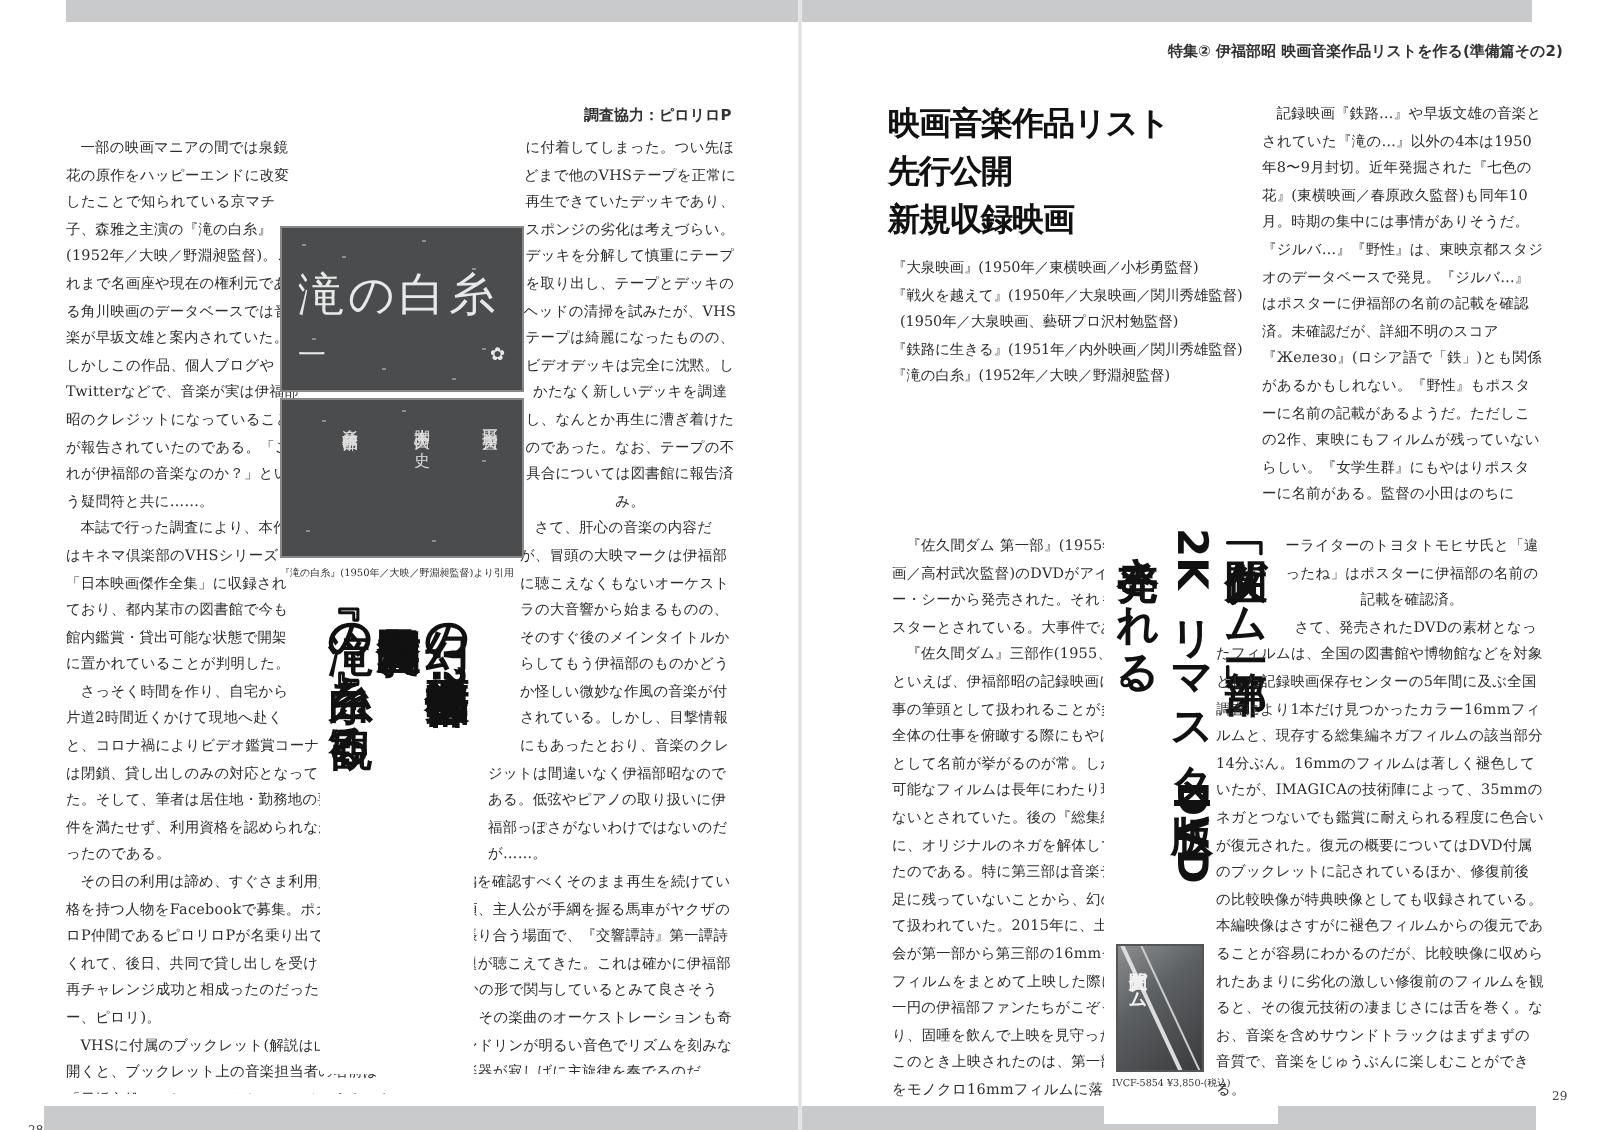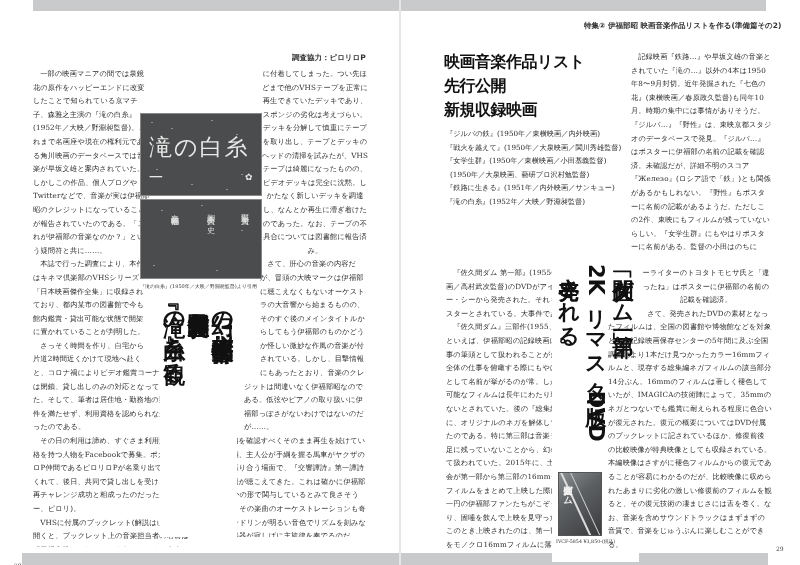--- a/index.html
+++ b/index.html
@@ -110,25 +110,24 @@
 
   <div class="header-run" style="left:184px;top:21px;">特集② 伊福部昭 映画音楽作品リストを作る(準備篇その2)</div>
 
   <div class="htitle" style="left:44px;top:50px;">
     <div>映画音楽作品リスト</div>
     <div>先行公開</div>
     <div>新規収録映画</div>
   </div>
 
   <ul class="film-list" style="left:46px;top:127px;width:180px;">
-    <li>『ジルバの鉄』(1950年／東横映画／内外映画)</li>
+    <li>『大泉映画』(1950年／東横映画／小杉勇監督)</li>
     <li>『戦火を越えて』(1950年／大泉映画／関川秀雄監督)</li>
-    <li>『女学生群』(1950年／東横映画／小田基義監督)</li>
     <li style="padding-left:4px;">(1950年／大泉映画、藝研プロ沢村勉監督)</li>
-    <li>『鉄路に生きる』(1951年／内外映画／サンキュー)</li>
+    <li>『鉄路に生きる』(1951年／内外映画／関川秀雄監督)</li>
     <li>『滝の白糸』(1952年／大映／野淵昶監督)</li>
   </ul>
 
   <div class="body-text" style="left:231px;top:50px;width:141px;height:205px;overflow:hidden;">
     <p>記録映画『鉄路…』や早坂文雄の音楽とされていた『滝の…』以外の4本は1950年8〜9月封切。近年発掘された『七色の花』(東横映画／春原政久監督)も同年10月。時期の集中には事情がありそうだ。『ジルバ…』『野性』は、東映京都スタジオのデータベースで発見。『ジルバ…』はポスターに伊福部の名前の記載を確認済。未確認だが、詳細不明のスコア『Железо』(ロシア語で「鉄」)とも関係があるかもしれない。『野性』もポスターに名前の記載があるようだ。ただしこの2作、東映にもフィルムが残っていないらしい。『女学生群』にもやはりポスターに名前がある。監督の小田はのちに『ゴジラの逆襲』の監督であり、このコンビの仕事ぶりは興味深い。</p>
   </div>
 
   <div class="body-text" style="left:46px;top:266px;width:142px;height:285px;overflow:hidden;">
     <p>『佐久間ダム 第一部』(1955年／岩波映画／高村武次監督)のDVDがアイ・ヴィー・シーから発売された。それも2Kリマスターとされている。大事件である。</p>
     <p>『佐久間ダム』三部作(1955、1957年)といえば、伊福部昭の記録映画における仕事の筆頭として扱われることが多く、映画全体の仕事を俯瞰する際にもやはり代表作として名前が挙がるのが常。しかし、上映可能なフィルムは長年にわたり現存していないとされていた。後の『総集編』制作時に、オリジナルのネガを解体してしまったのである。特に第三部は音楽テープも満足に残っていないことから、幻の作品として扱われていた。2015年に、土木技術学会が第一部から第三部の16mmモノクロフィルムをまとめて上映した際には、関東一円の伊福部ファンたちがこぞって集まり、固唾を飲んで上映を見守った。なお、このとき上映されたのは、第一部、第二部をモノクロ16mmフィルムに落としたものと、芥川也寸志の音楽に差し替えられた『総集編』から相当部分を抜き出してやはりモノクロ16mmに落として「第三部」に仕立てたものであり、ここでも本来の第三部は幻なのだった。当時、第三部の上映開始と同時に鳴り響いた音楽の最初の一音でもう伊福部ではないことがわかってしまい、隣席に座っていたフ</p>

